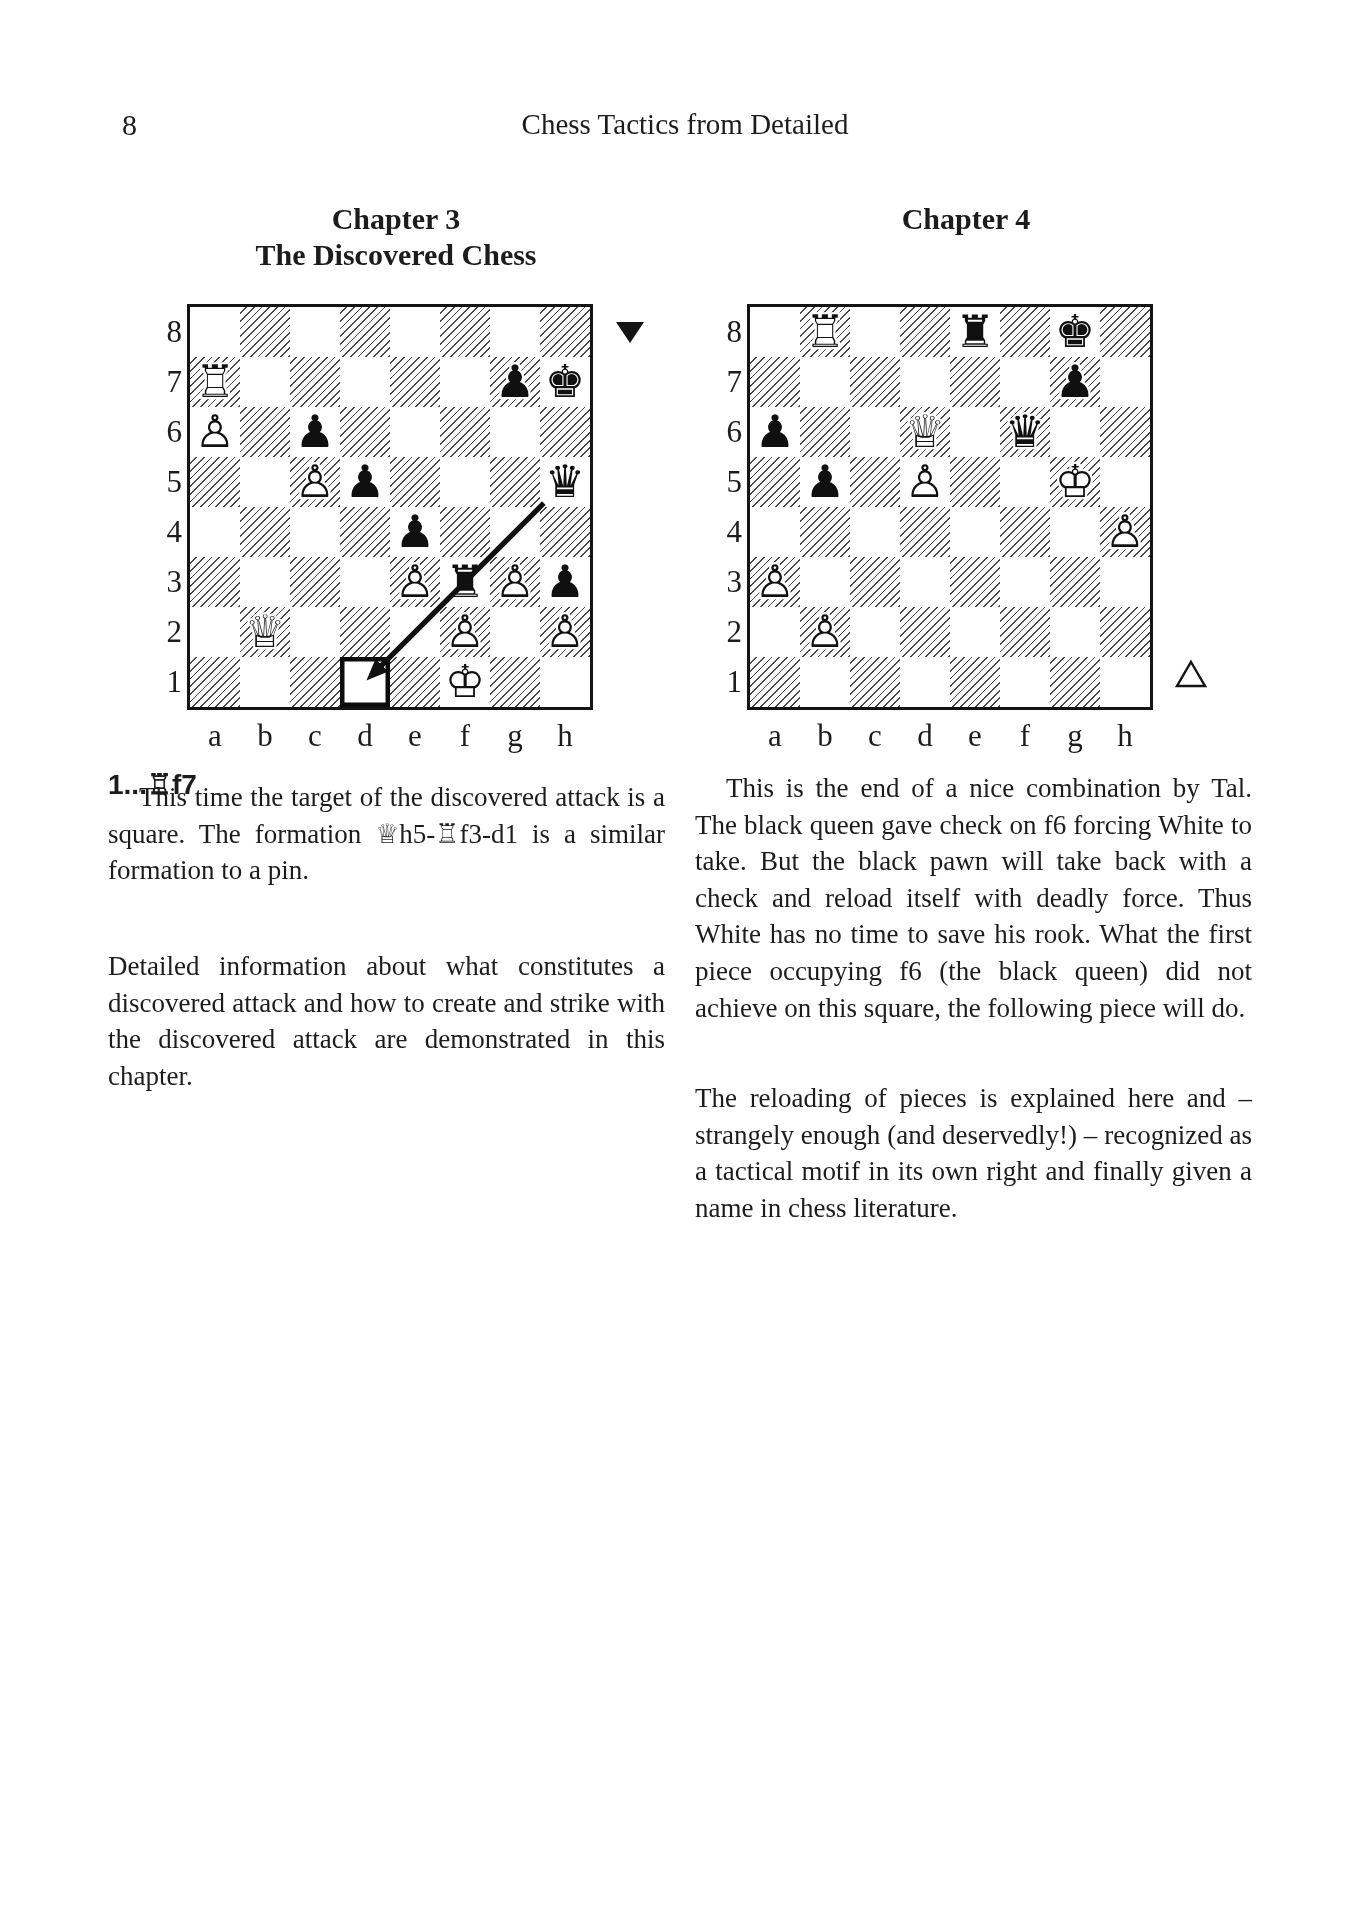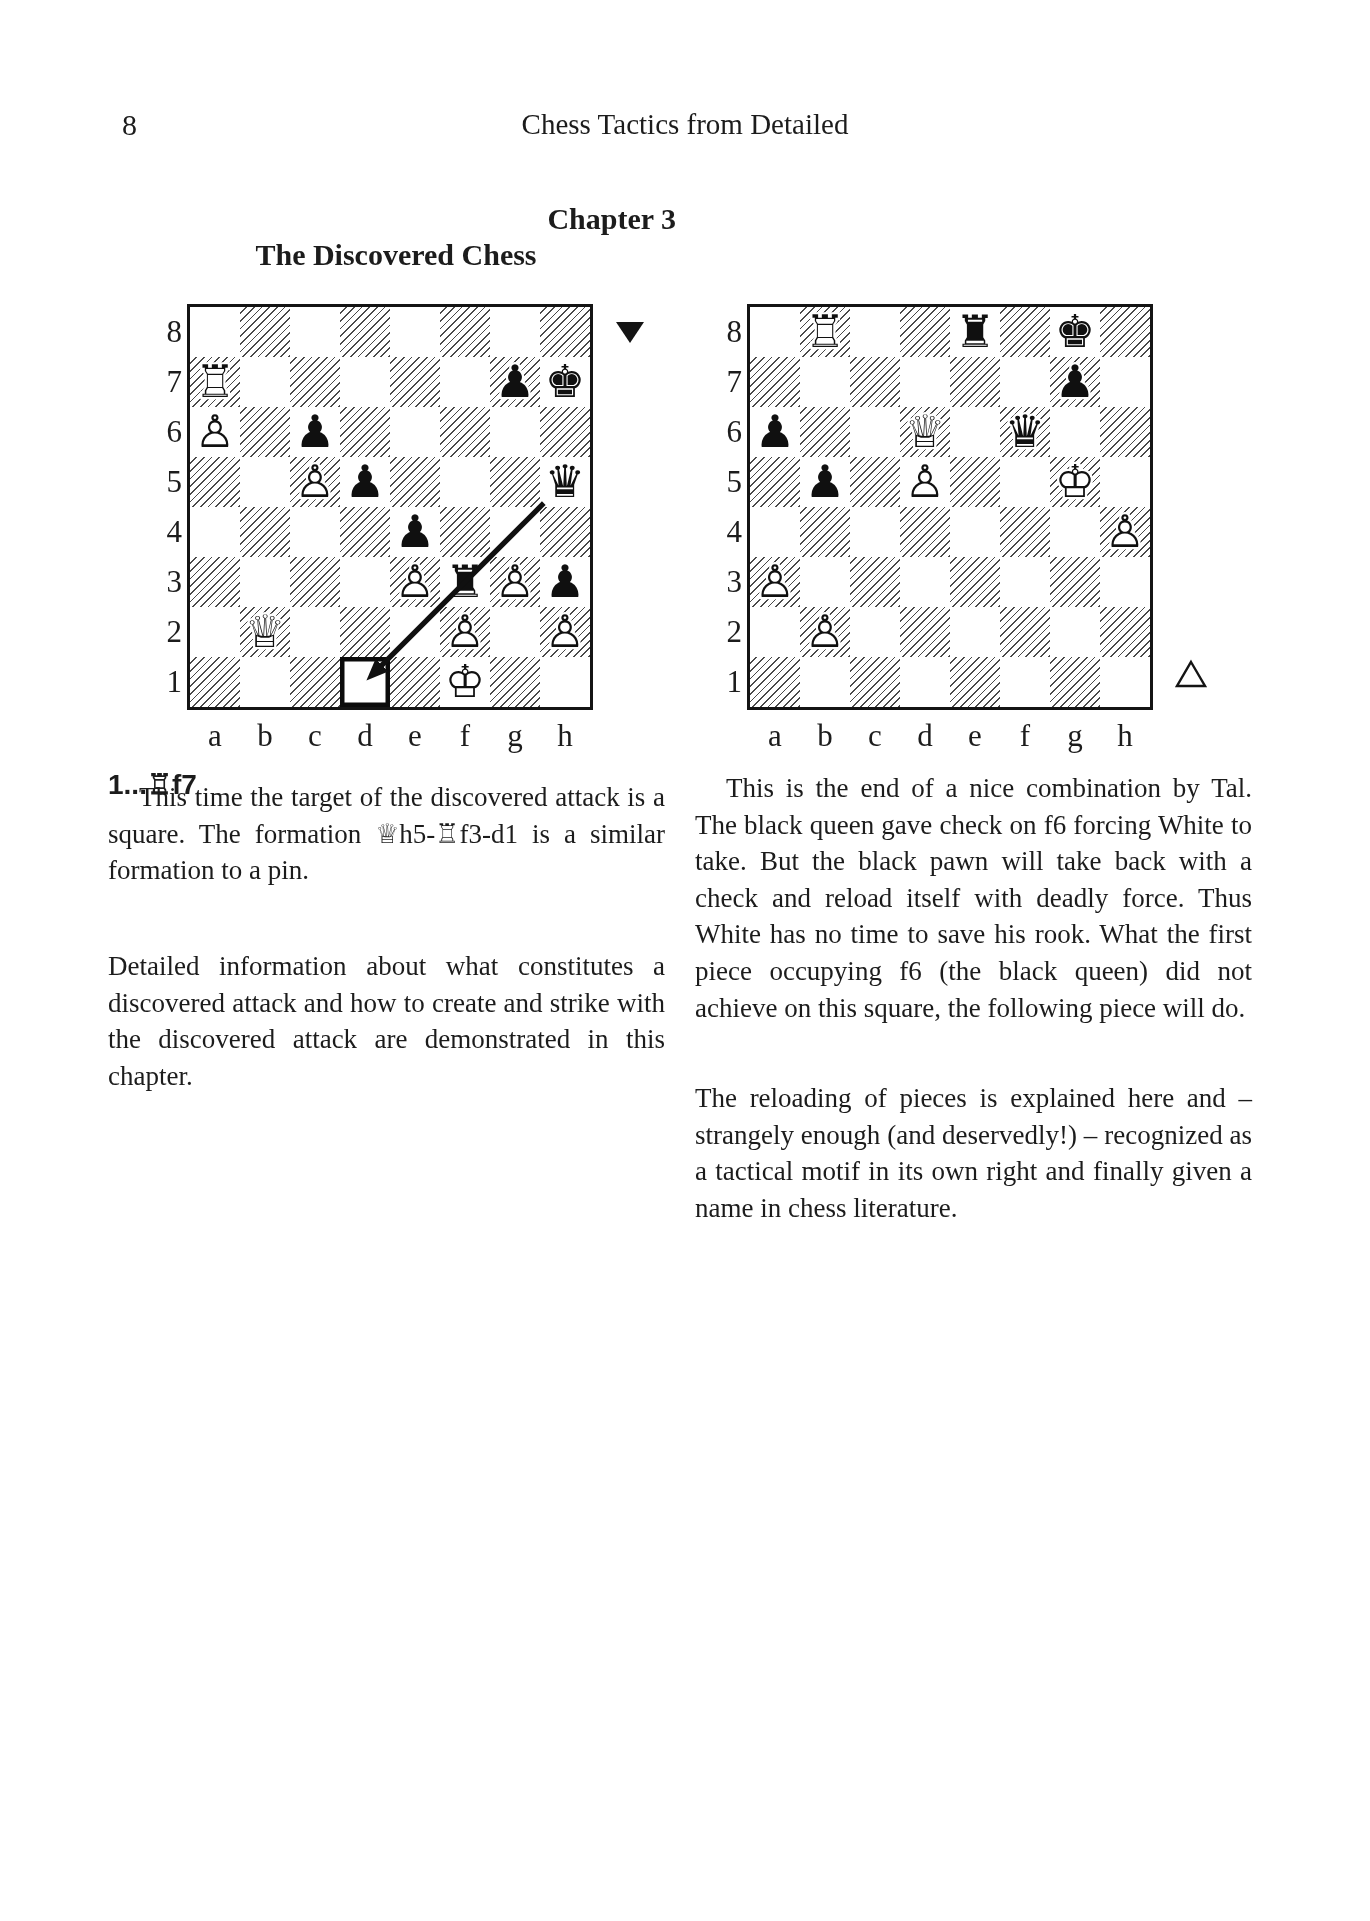--- a/index.html
+++ b/index.html
@@ -8,21 +8,21 @@
     font-family:"Liberation Serif","DejaVu Serif",serif;color:#1c1c1c;
     overflow:hidden;
   }
 
   
   .page-num{position:absolute;left:122px;top:108px;font-size:30px;}
   .page-title{position:absolute;left:0;top:108px;width:1370px;text-align:center;font-size:29px;}
 
   
   .chap-block{position:absolute;width:560px;text-align:center;}
-  .chap-label{font-size:30px;font-weight:bold;line-height:36px;text-align:right;}
+  .chap-label{font-size:30px;font-weight:bold;line-height:36px;}
   .chap-title{font-size:30px;font-weight:bold;line-height:36px;}
 
   
   .diagram{position:absolute;top:304px;width:520px;height:475px;}
   .board{
     position:absolute;left:35px;top:0;width:400px;height:400px;
     border:3px solid #141414;background:#ffffff;
   }
   .square{position:absolute;width:50px;height:50px;background:#ffffff;}
   .square.dark{
@@ -66,20 +66,21 @@
 <body>
 
 <span class="page-num">8</span>
 <div class="page-title">Chess Tactics from Detailed</div>
 
 <div class="chap-block" style="left:116px;top:201px">
   <div class="chap-label">Chapter 3</div>
   <div class="chap-title">The Discovered Chess</div>
 </div>
 <div class="chap-block" style="left:686px;top:201px">
+  <div class="chap-label">Chapter 4</div>
 </div>
 
 <div class="diagram" id="diag-left" style="left:152px">
   <div class="board">
       <div class="square" style="left: 0px; top: 0px;"></div>
       <div class="square dark" style="left: 50px; top: 0px;"></div>
       <div class="square" style="left: 100px; top: 0px;"></div>
       <div class="square dark" style="left: 150px; top: 0px;"></div>
       <div class="square" style="left: 200px; top: 0px;"></div>
       <div class="square dark" style="left: 250px; top: 0px;"></div>

